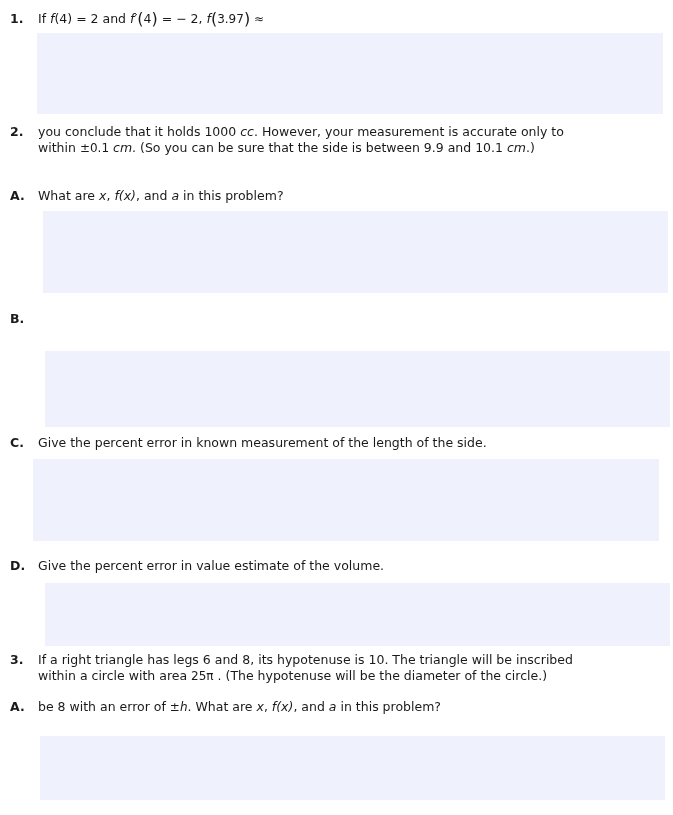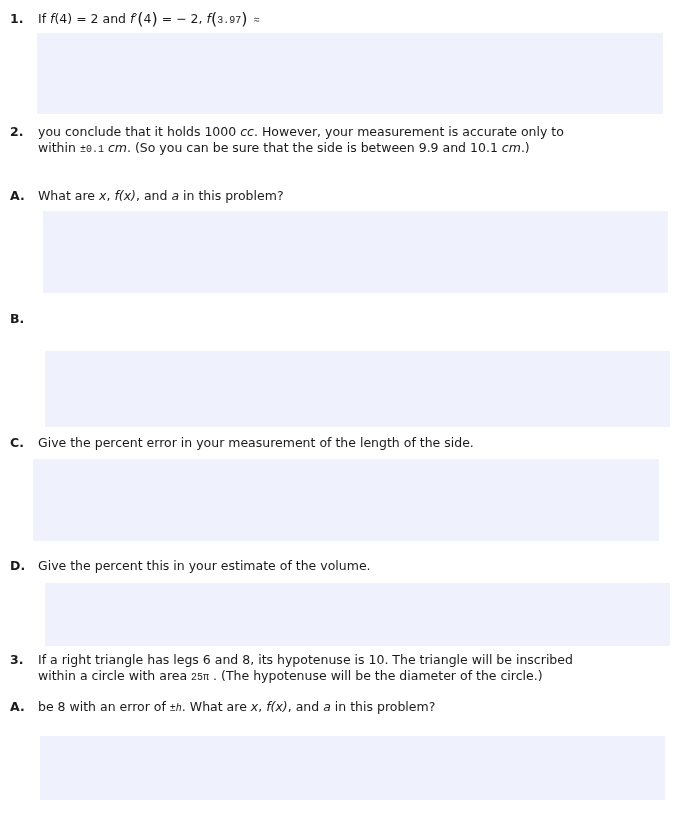--- a/index.html
+++ b/index.html
@@ -32,21 +32,21 @@
       left: 38px;
       width: 575px;
       line-height: 16px;
     }
     .ans {
       position: absolute;
       background: #eff2fd;
     }
     .it { font-style: italic; }
     .paren { font-size: 16px; line-height: 10px; vertical-align: -1px; }
-    .small { font-size: 10px; font-family: Liberation Mono, monospace; }
+    .small { font-size: 12px; }
   </style>
 </head>
 <body>
 
 <div class="q" style="top:11px;">
   <span class="num">1.</span>
   <div class="txt">
     <span>If </span><span class="it">f</span><span>(4) = 2 and </span><span class="it">f′</span><span class="paren">(</span><span>4</span><span class="paren">)</span><span> = − 2, </span><span class="it">f</span><span class="paren">(</span><span class="small">3.97</span><span class="paren">)</span><span class="small"> ≈</span>
   </div>
 </div>
@@ -70,27 +70,27 @@
 
 <div class="q" style="top:311px;">
   <span class="num">B.</span>
   <div class="txt">
   </div>
 </div>
 <div class="ans" style="left:45px; top:351px; width:625px; height:76px;"></div>
 
 <div class="q" style="top:435px;">
   <span class="num">C.</span>
-  <div class="txt">Give the percent error in your measurement of the length of the side.</div>
+  <div class="txt">Give the percent error in known measurement of the length of the side.</div>
 </div>
 <div class="ans" style="left:33px; top:459px; width:626px; height:82px;"></div>
 
 <div class="q" style="top:558px;">
   <span class="num">D.</span>
-  <div class="txt">Give the percent this in your estimate of the volume.</div>
+  <div class="txt">Give the percent error in value estimate of the volume.</div>
 </div>
 <div class="ans" style="left:45px; top:583px; width:625px; height:63px;"></div>
 
 <div class="q" style="top:652px;">
   <span class="num">3.</span>
   <div class="txt">
     <div> If a right triangle has legs 6 and 8, its hypotenuse is 10. The triangle will be inscribed</div>
     <div><span>within a circle with area </span><span class="small">25π</span><span> . (The hypotenuse will be the diameter of the circle.)</span></div>
   </div>
 </div>

